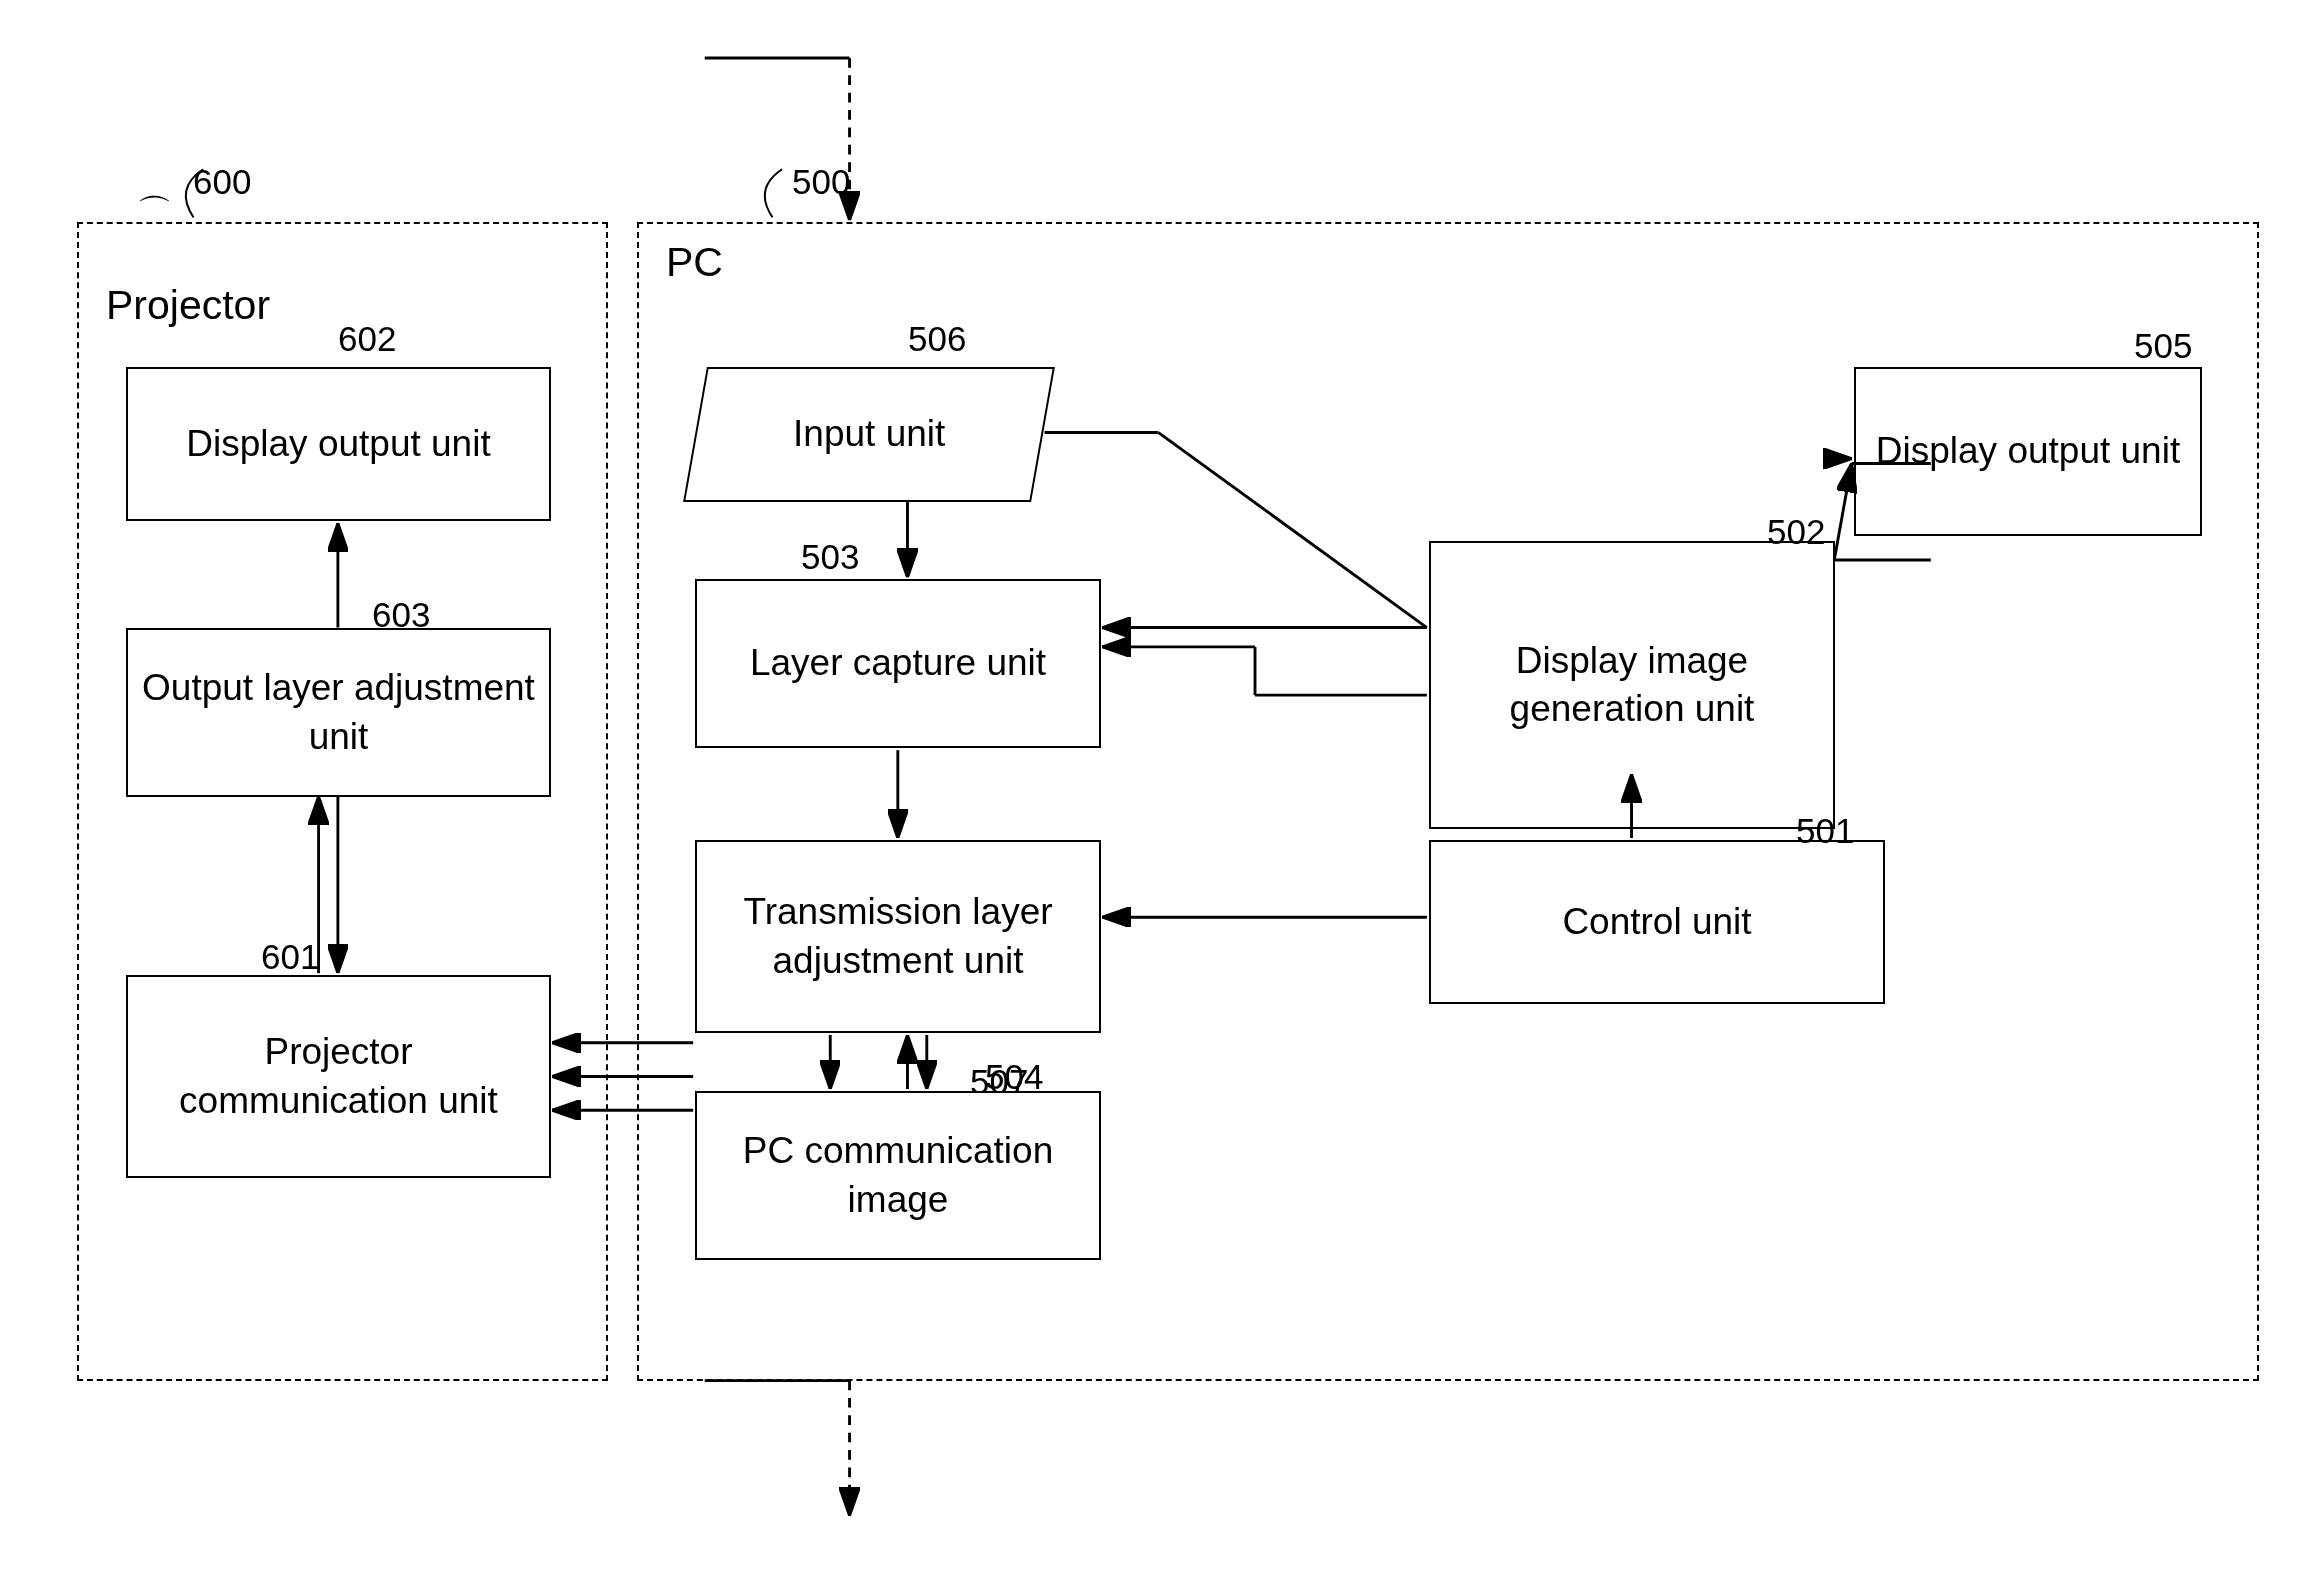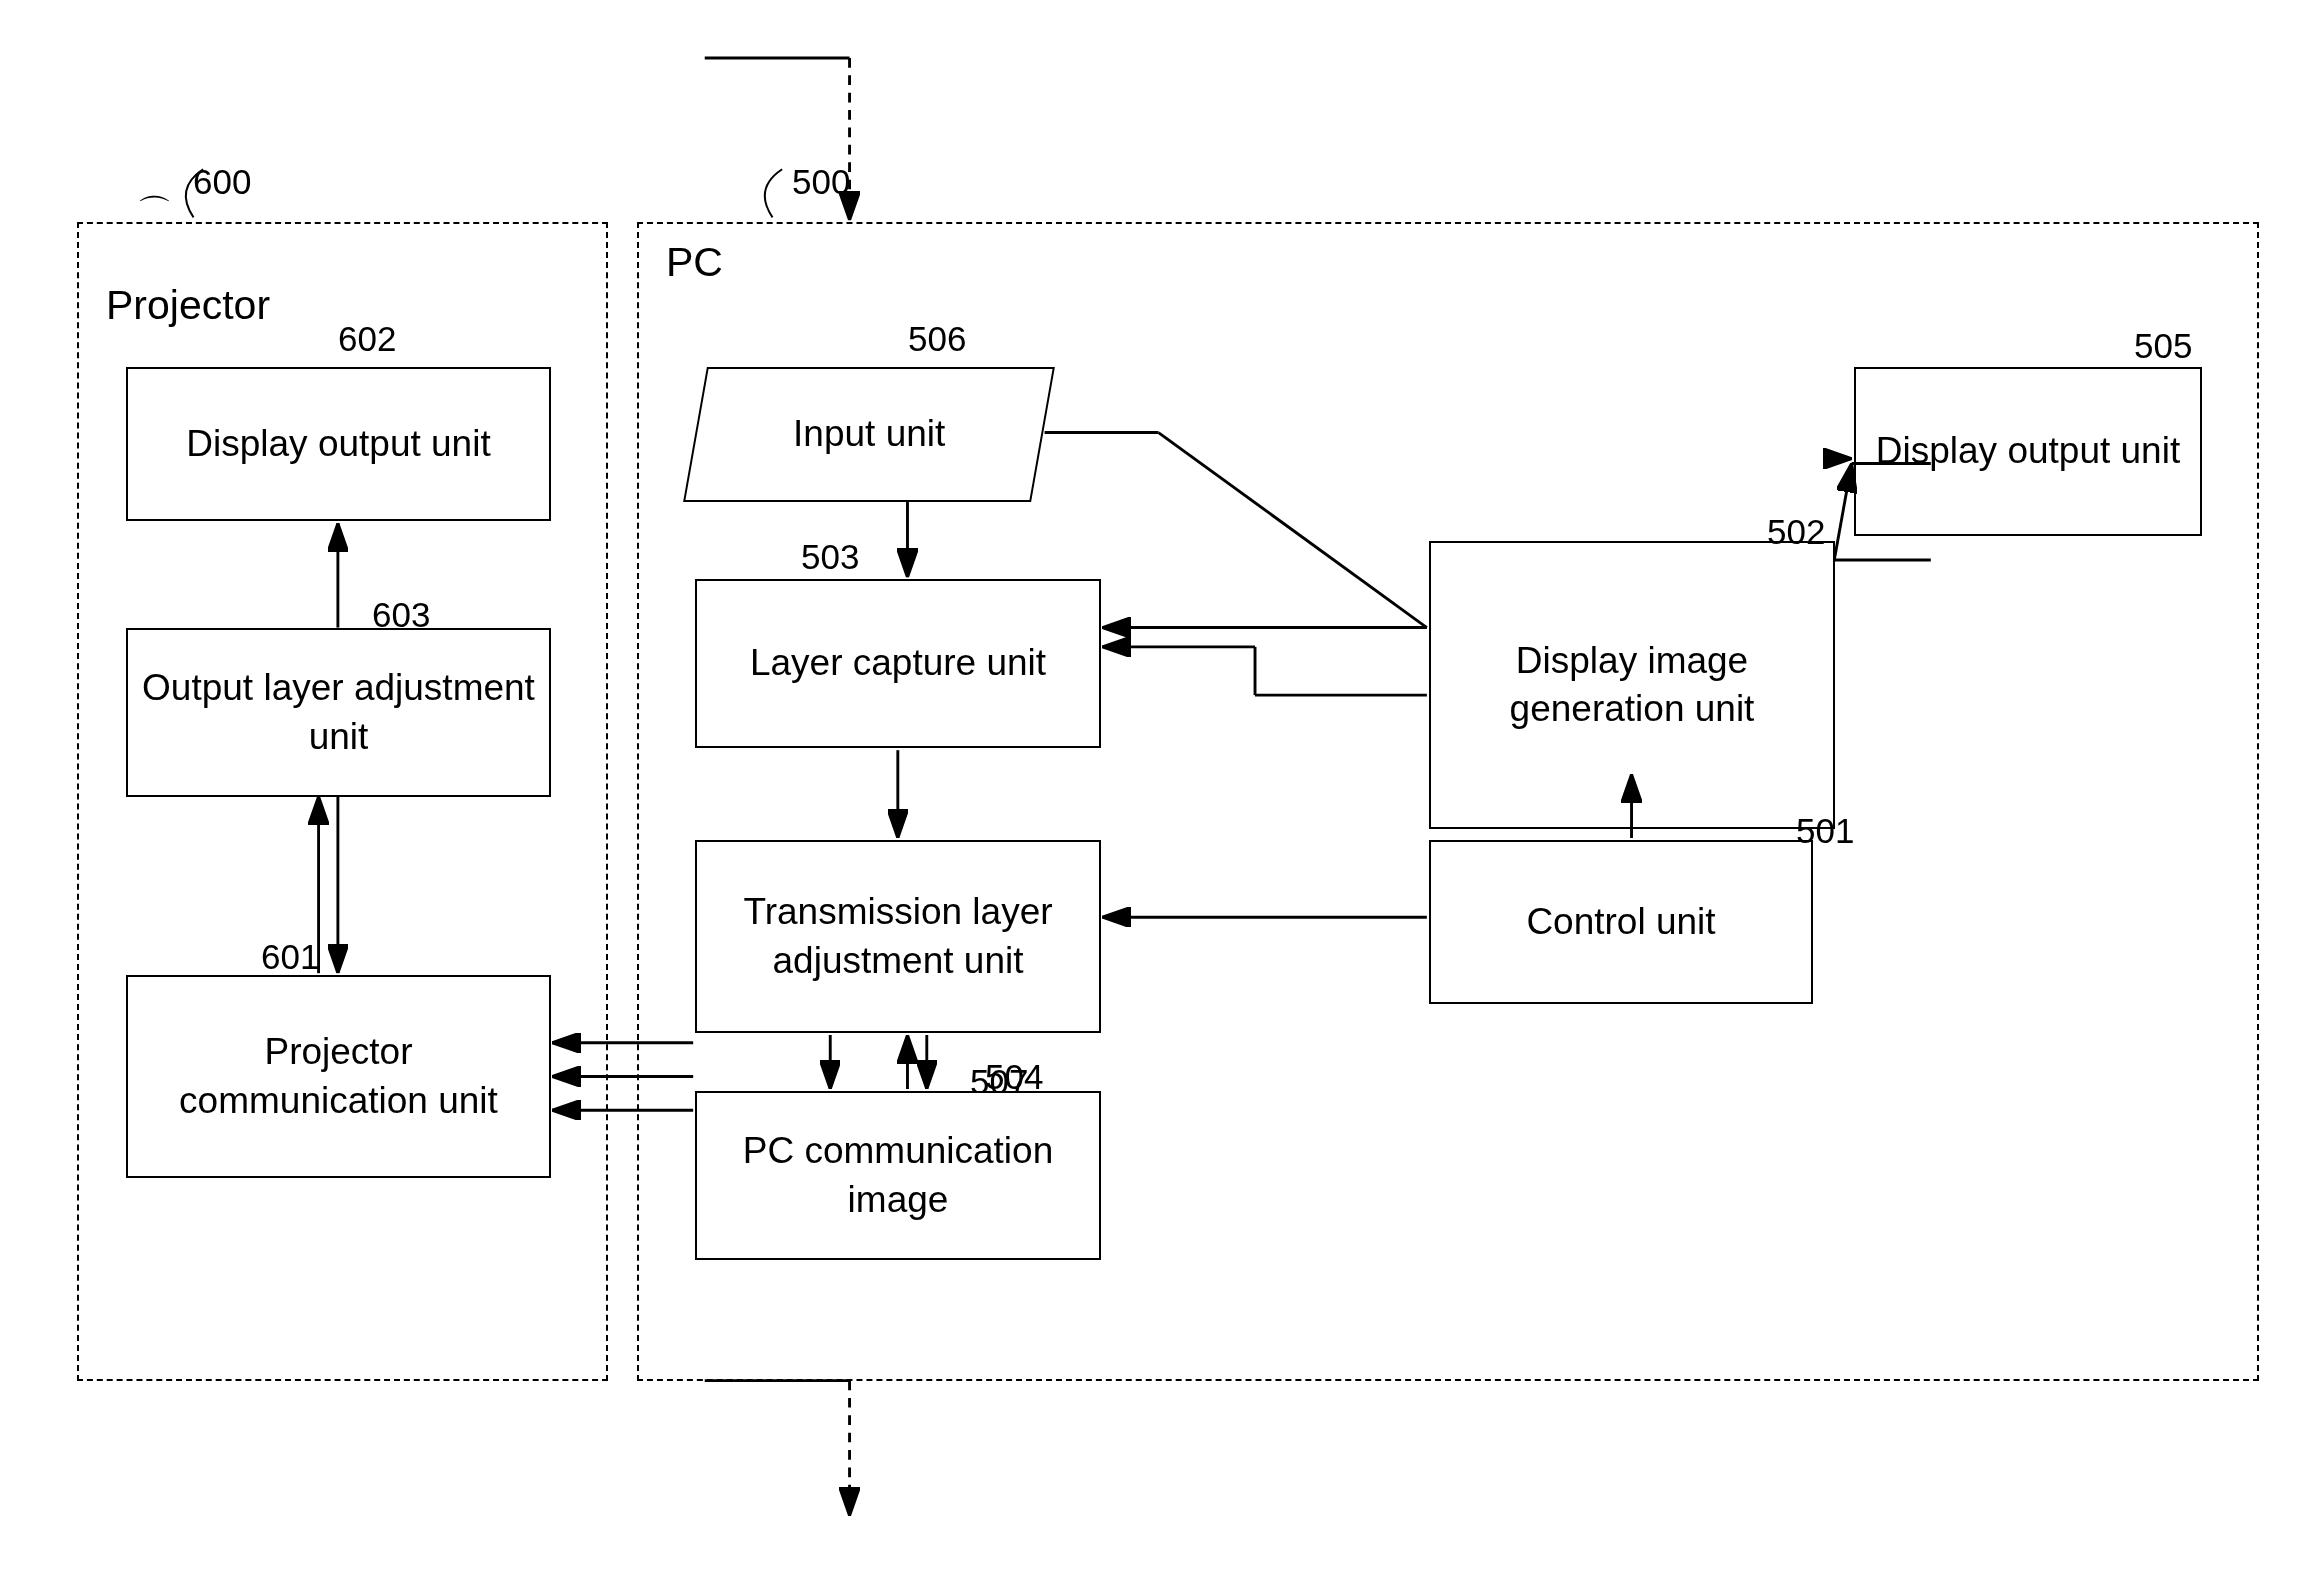--- a/index.html
+++ b/index.html
@@ -122,21 +122,21 @@
 image</span>
   </div>
   <div class="ref-num" style="left:985px; top:1057px;text-align:center;">504</div>
 
   <div class="box" style="left:1429px; top:541px; width:406px; height:288px; font-size:37px;">
     <span>Display image
 generation unit</span>
   </div>
   <div class="ref-num" style="left:1767px; top:512px;">502</div>
 
-  <div class="box" style="left:1429px; top:840px; width:384px; height:164px; font-size:37px;">
+  <div class="box" style="left:1429px; top:840px; width:456px; height:164px; font-size:37px;">
     <span>Control unit</span>
   </div>
   <div class="ref-num" style="left:1796px; top:811px;">501</div>
 
   <div class="box" style="left:1854px; top:367px; width:348px; height:169px; font-size:37px;">
     <span>Display
 output unit</span>
   </div>
   <div class="ref-num" style="left:2134px; top:326px;">505</div>
 

